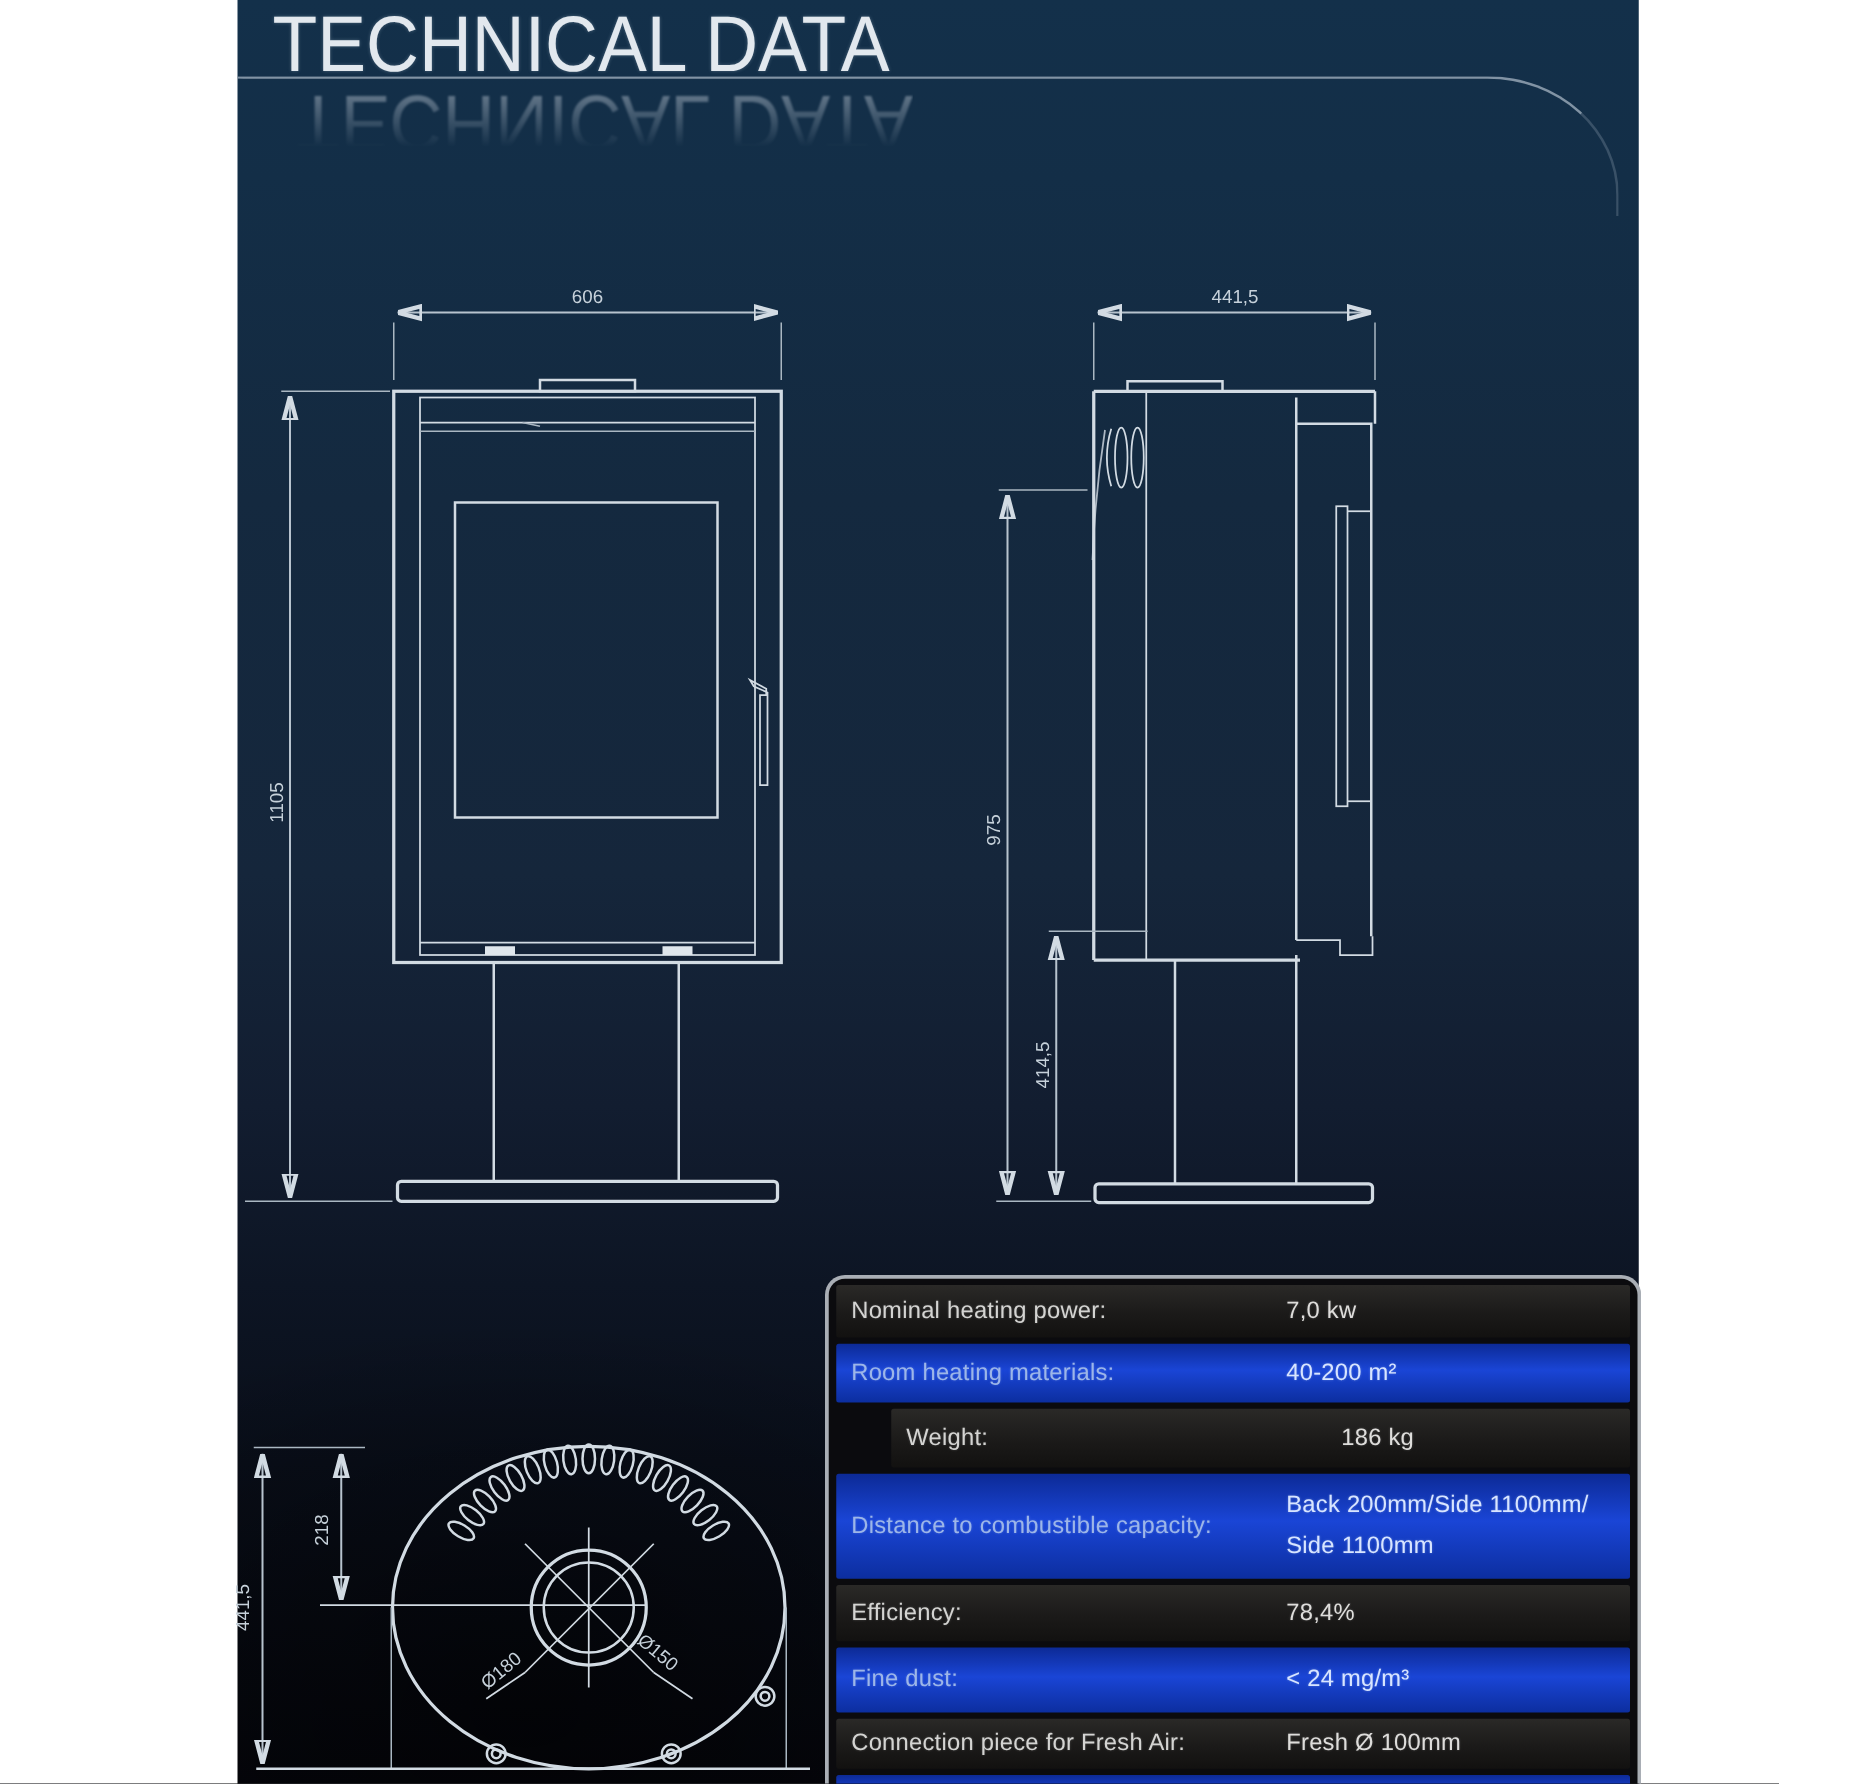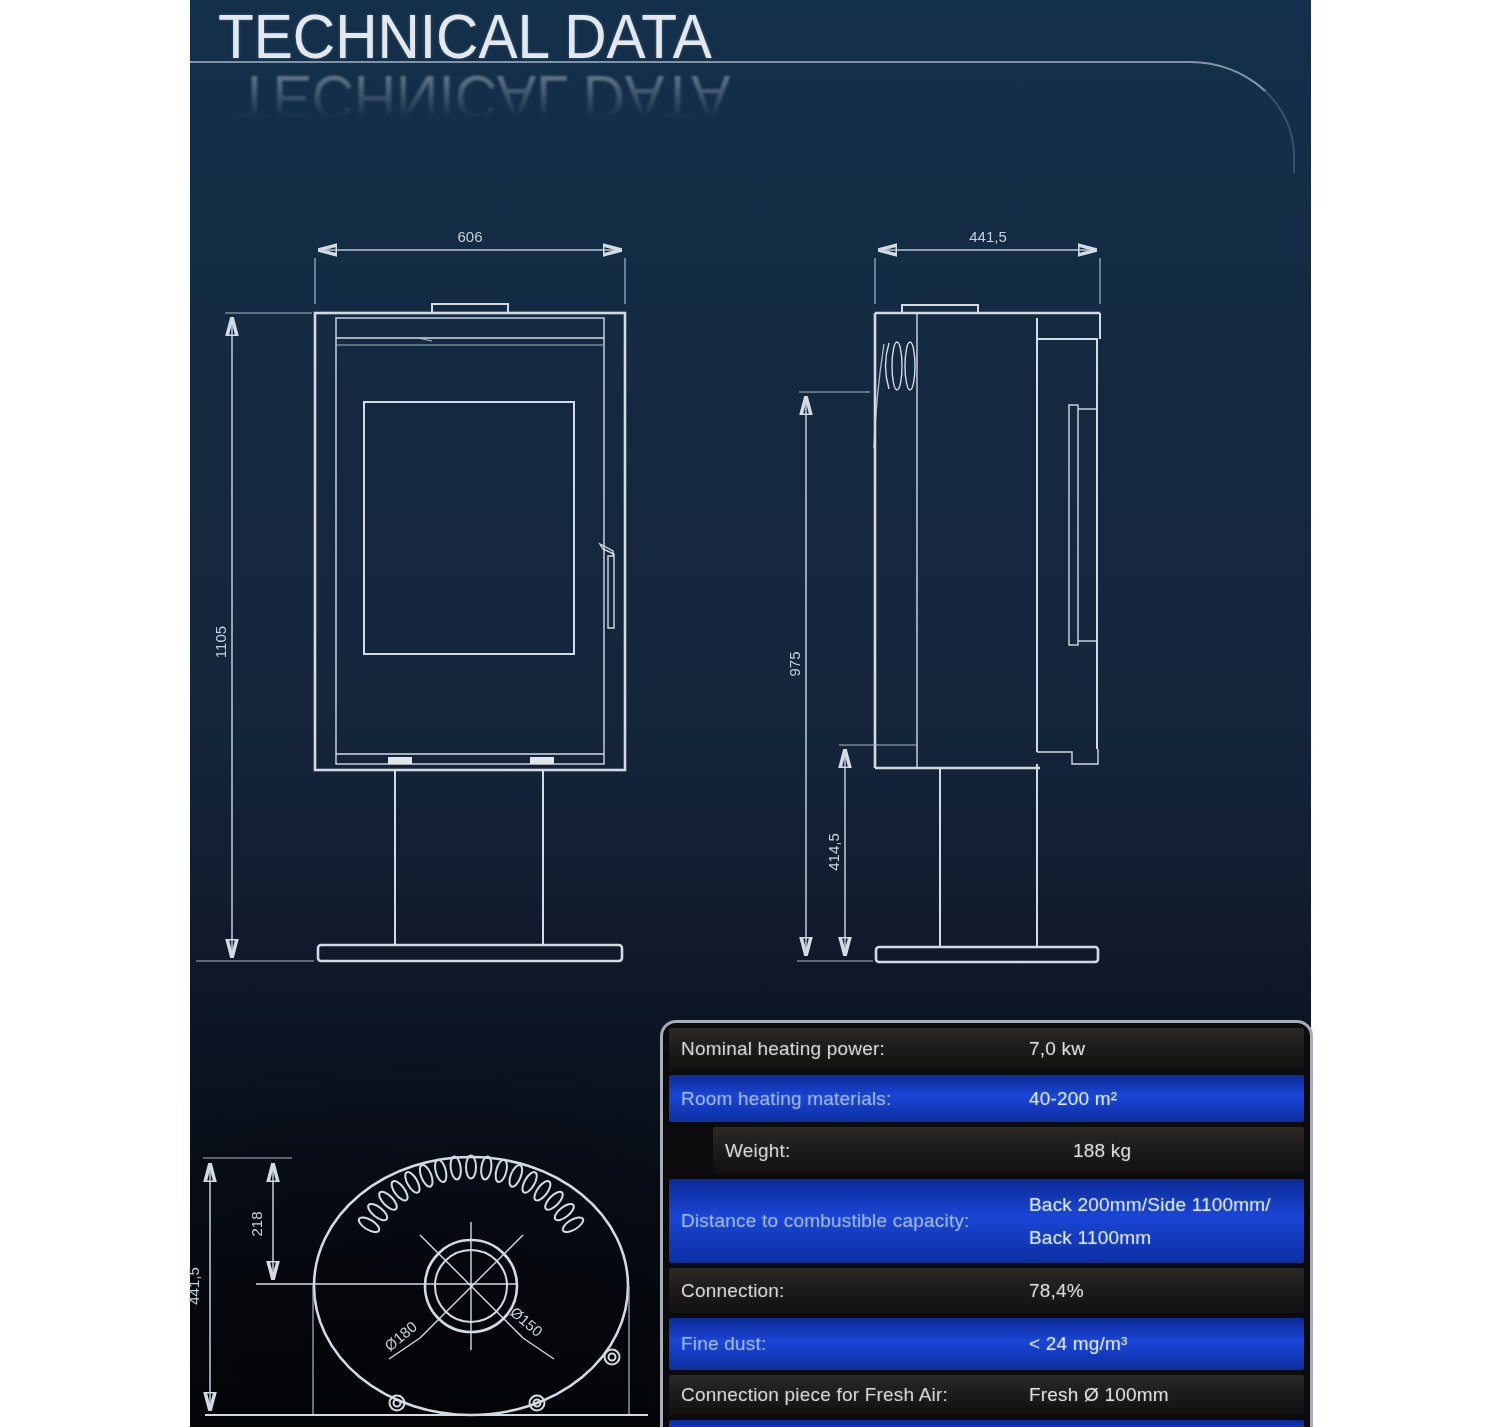--- a/index.html
+++ b/index.html
@@ -225,31 +225,31 @@
     <div class="spec-row dark r1">
       <span class="spec-label">Nominal heating power:</span>
       <span class="spec-value">7,0 kw</span>
     </div>
     <div class="spec-row blue r2">
       <span class="spec-label">Room heating materials:</span>
       <span class="spec-value">40-200 m²</span>
     </div>
     <div class="spec-row dark r3">
       <span class="spec-label">Weight:</span>
-      <span class="spec-value">188 kg</span>
+      <span class="spec-value">186 kg</span>
     </div>
     <div class="spec-row blue r4">
       <span class="spec-label">Distance to combustible capacity:</span>
       <span class="spec-value multi">
         <span>Back 200mm/Side 1100mm/</span>
-        <span>Back 1100mm</span>
+        <span>Side 1100mm</span>
       </span>
     </div>
     <div class="spec-row dark r5">
-      <span class="spec-label">Connection:</span>
+      <span class="spec-label">Efficiency:</span>
       <span class="spec-value">78,4%</span>
     </div>
     <div class="spec-row blue r6">
       <span class="spec-label">Fine dust:</span>
       <span class="spec-value">&lt; 24 mg/m³</span>
     </div>
     <div class="spec-row dark r7">
       <span class="spec-label">Connection piece for Fresh Air:</span>
       <span class="spec-value">Fresh Ø 100mm</span>
     </div>

